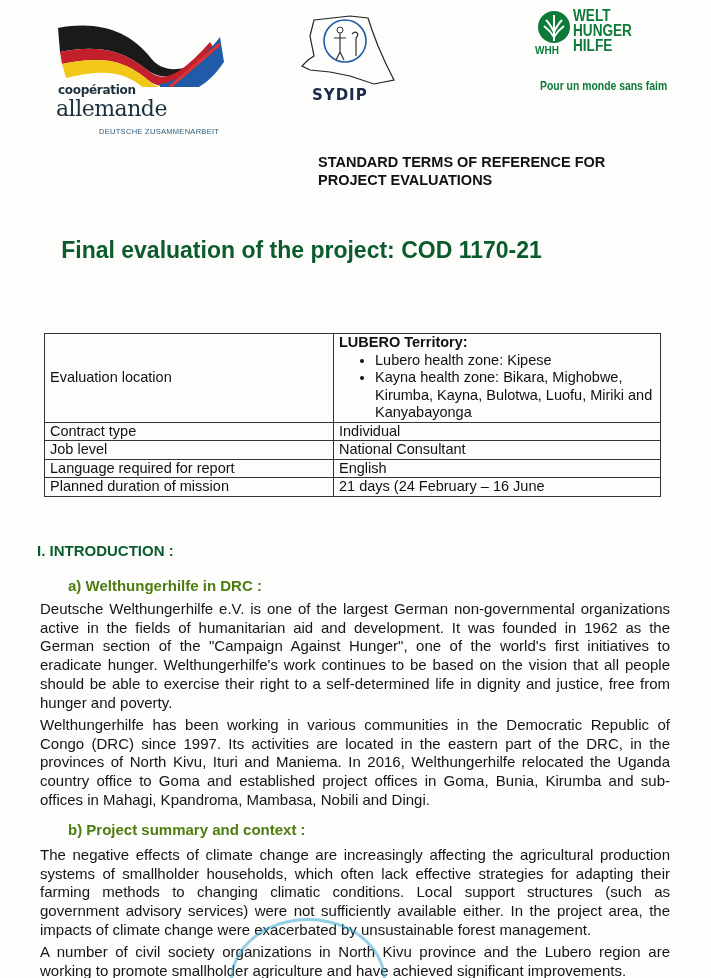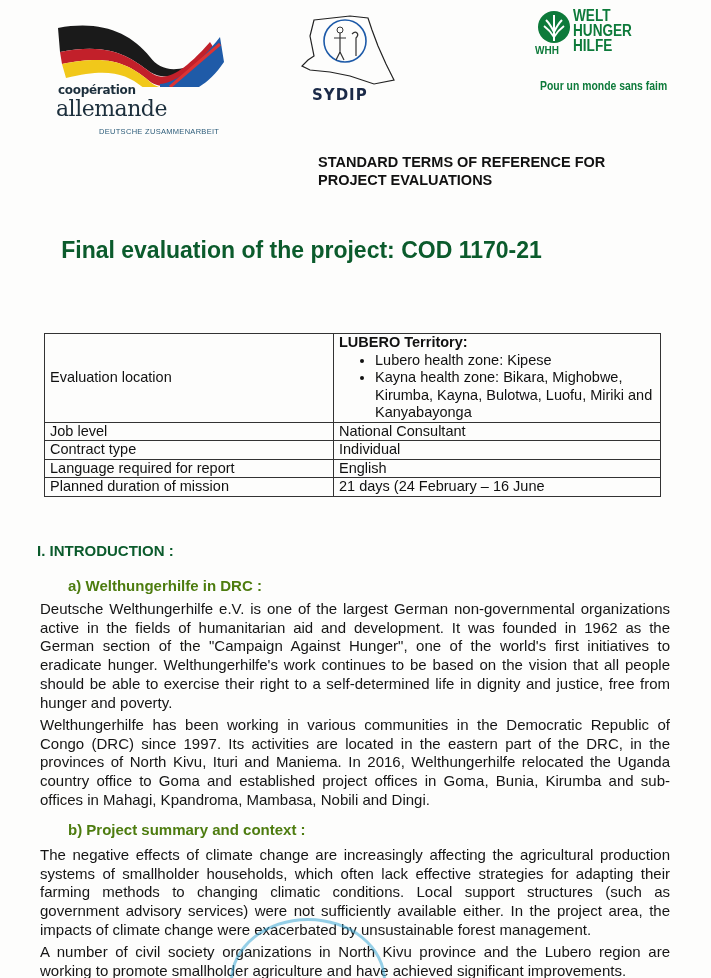--- a/index.html
+++ b/index.html
@@ -91,26 +91,26 @@
     <td class="k">Evaluation location</td>
     <td>
       <div class="loc-head">LUBERO Territory:</div>
       <ul class="loc-list">
         <li>Lubero health zone: Kipese</li>
         <li>Kayna health zone: Bikara, Mighobwe, Kirumba, Kayna, Bulotwa, Luofu, Miriki and Kanyabayonga</li>
       </ul>
     </td>
   </tr>
   <tr>
+    <td class="k">Contract type</td>
+    <td>Individual</td>
+  </tr>
+  <tr>
     <td class="k">Job level</td>
     <td>National Consultant</td>
-  </tr>
-  <tr>
-    <td class="k">Contract type</td>
-    <td>Individual</td>
   </tr>
   <tr>
     <td class="k">Language required for report</td>
     <td>English</td>
   </tr>
   <tr>
     <td class="k">Planned duration of mission</td>
     <td>21 days (24 February – 16 June</td>
   </tr>
 </tbody>

